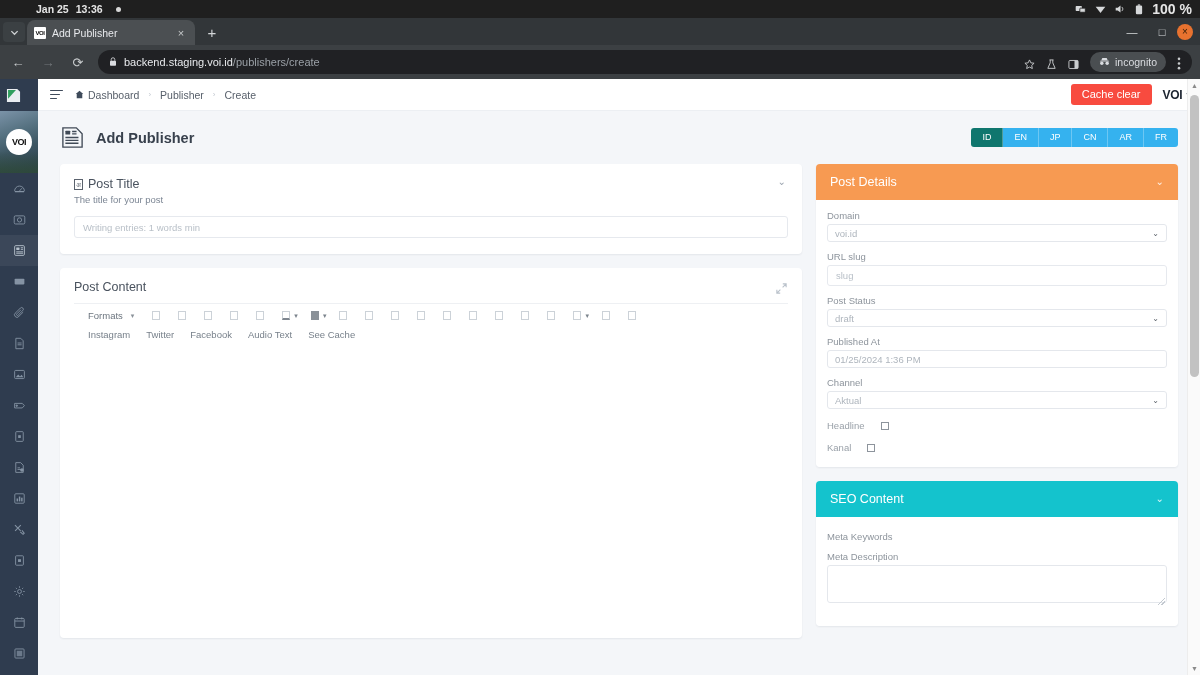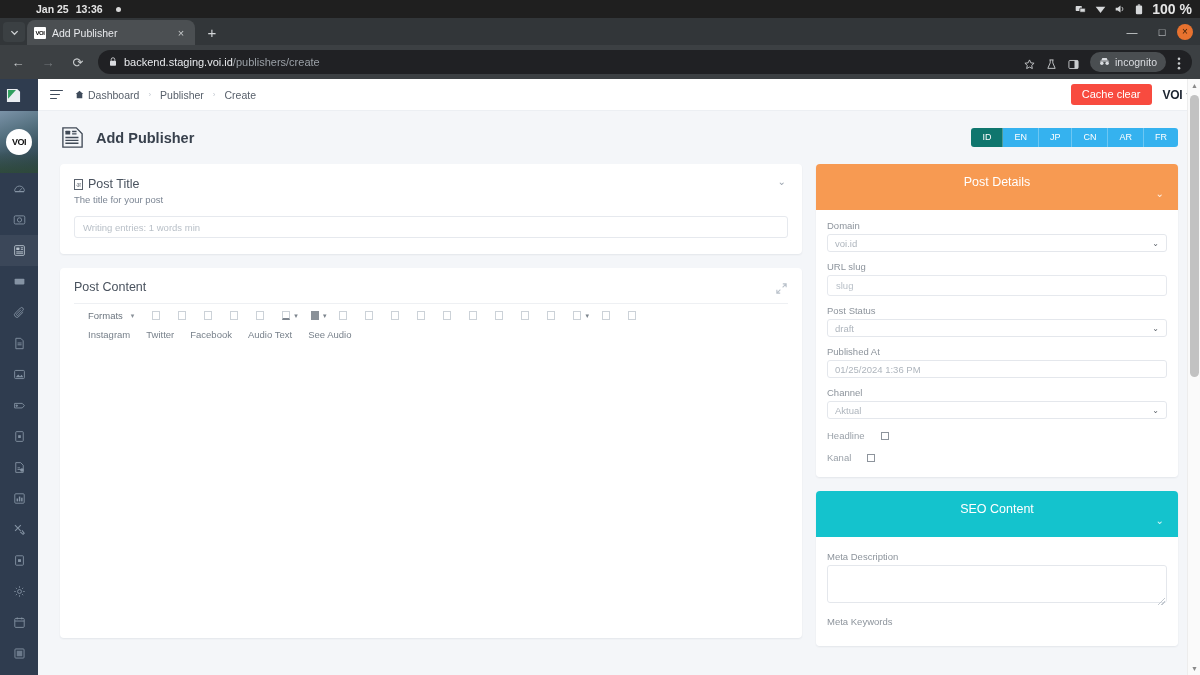--- a/index.html
+++ b/index.html
@@ -189,21 +189,21 @@
   }
   .tb-box.underlined { border-bottom: 2.2px solid #7e868f; }
   .tb-box.filled { background: #8a9198; border-color: #8a9198; }
   .tb-ddcaret { font-size: 7px; color: #7b838c; margin-left: -5px; margin-right: 4px; }
   .tb-link { font-size: 9.5px; color: #78818b; margin-right: 16px; }
   .editor-body { height: 290px; background: #fff; }
 
   
   .panel { border-radius: 4px; overflow: hidden; margin-bottom: 14px; box-shadow: 0 1px 2px rgba(16,24,40,.07); }
   .panel-head {
-    display: flex; align-items: center; padding: 11px 14px; color: #fff; font-size: 12.5px; flex-direction: column;
+    display: flex; align-items: center; padding: 11px 14px; color: #fff; font-size: 12.5px;
   }
   .panel-head.orange { background: #f79a52; }
   .panel-head.teal { background: #14c3cd; }
   .panel-head .chev { color: rgba(255,255,255,.85); }
   .panel-body { background: #fff; padding: 10px 11px 14px 11px; }
   .fld { margin-bottom: 9px; }
   .fld-label { font-size: 9.5px; color: #8d949c; margin-bottom: 3px; }
   .sel {
     width: 100%; height: 18px; border: 1px solid #e4e7ec; border-radius: 3px;
     background: #fff; font-size: 9.5px; color: #aeb5bd; padding: 0 7px;
@@ -576,21 +576,21 @@
                 <span class="tb-box"></span>
                 <span class="tb-ddcaret">▾</span>
                 <span class="tb-box"></span>
                 <span class="tb-box"></span>
               </div>
               <div class="tb-row second">
                 <span class="tb-link">Instagram</span>
                 <span class="tb-link">Twitter</span>
                 <span class="tb-link">Facebook</span>
                 <span class="tb-link">Audio Text</span>
-                <span class="tb-link">See Audio</span>
+                <span class="tb-link">See Cache</span>
               </div>
               <div class="editor-body"></div>
             </div>
           </div>
 
         </div>
 
         <div class="col-right">
 
           <div class="panel">
@@ -648,29 +648,29 @@
             </div>
           </div>
 
           <div class="panel">
             <div class="panel-head teal">
               <span>SEO Content</span>
               <span class="chev">⌄</span>
             </div>
             <div class="panel-body seo-body">
               <div class="fld">
+                <div class="fld-label">Meta Keywords</div>
+              </div>
+              <div class="fld">
                 <div class="fld-label">Meta Description</div>
                 <div class="ta-wrap">
                   <textarea class="ta" style=""></textarea>
                   <span class="ta-grip"></span>
                 </div>
               </div>
-              <div class="fld">
-                <div class="fld-label">Meta Keywords</div>
-              </div>
             </div>
           </div>
 
         </div>
       </div>
     </div>
   </div>
 
   <div class="pscroll">
     <div class="arrow-t">▲</div>

